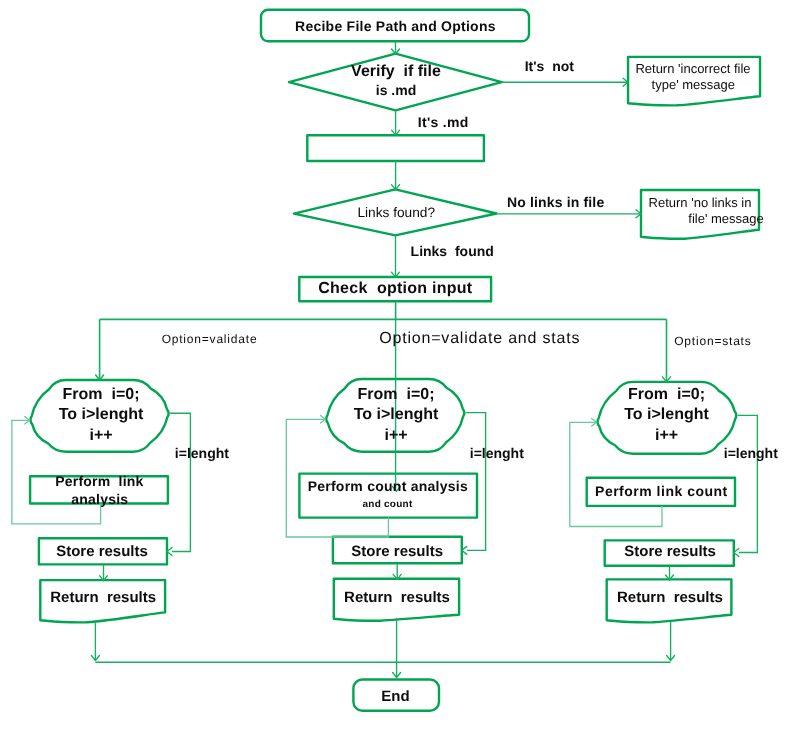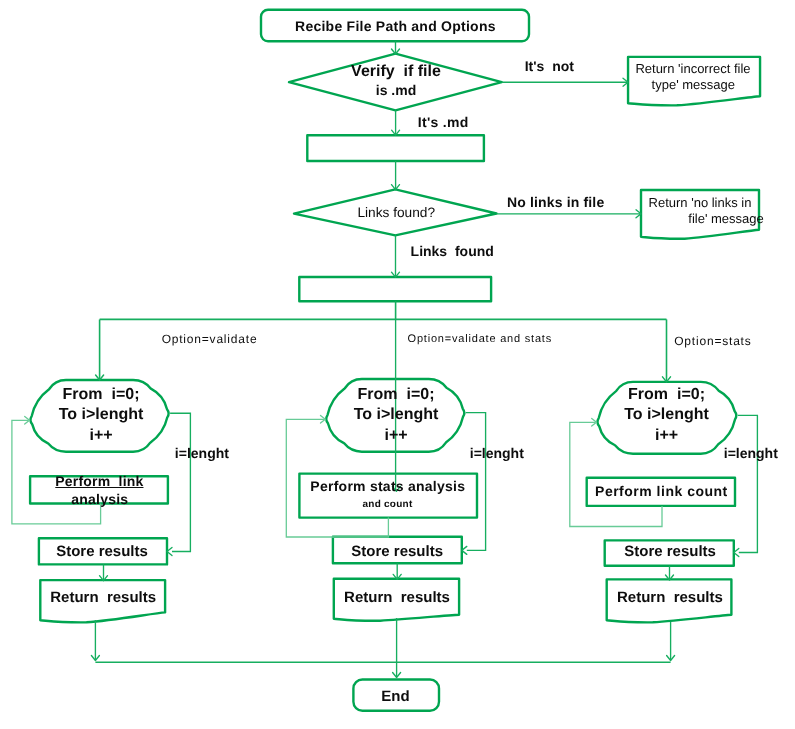--- a/index.html
+++ b/index.html
@@ -92,48 +92,49 @@
   <path class="conn" d="M95.4,662.2 H670.6"></path>
   <path class="conn" d="M396.6,618 V677"></path>
   <path class="ahead" d="M392.6,672.5 L396.6,677.5 L400.6,672.5"></path>
   </g>
 
 </svg>
 <div class="lbl" style="left:395.4px;top:25.8px;font-size:14px;font-weight:bold;letter-spacing:0.25px;transform:translate3d(-50%,-50%,0);">Recibe File Path and Options</div>
 <div class="lbl" style="left:396px;top:72.4px;font-size:16px;font-weight:bold;transform:translate3d(-50%,-50%,0);">Verify  if file</div>
 <div class="lbl" style="left:396px;top:89.6px;font-size:14px;font-weight:bold;transform:translate3d(-50%,-50%,0);">is .md</div>
 <div class="lbl" style="left:396.2px;top:213px;font-size:13.7px;font-weight:normal;transform:translate3d(-50%,-50%,0);">Links found?</div>
+<div class="lbl" style="left:395.3px;top:288.6px;font-size:16px;font-weight:bold;letter-spacing:0.25px;transform:translate3d(-50%,-50%,0);">Check  option input</div>
 <div class="lbl" style="left:395.4px;top:695.8px;font-size:15px;font-weight:bold;transform:translate3d(-50%,-50%,0);">End</div>
 <div class="lbl" style="left:693.0px;top:67.8px;font-size:13px;font-weight:normal;transform:translate3d(-50%,-50%,0);">Return 'incorrect file</div>
 <div class="lbl" style="left:693.3px;top:84.2px;font-size:13px;font-weight:normal;transform:translate3d(-50%,-50%,0);">type' message</div>
 <div class="lbl" style="left:700px;top:201.5px;font-size:13px;font-weight:normal;transform:translate3d(-50%,-50%,0);">Return 'no links in</div>
 <div class="lbl" style="left:700px;top:218px;font-size:13px;font-weight:normal;transform:translate3d(-50%,-50%,0);margin-left:26px;">file' message</div>
 <div class="lbl" style="left:549.3px;top:66.0px;font-size:14px;font-weight:bold;transform:translate3d(-50%,-50%,0);">It's  not</div>
 <div class="lbl" style="left:443.2px;top:122.3px;font-size:14px;font-weight:bold;letter-spacing:0.3px;transform:translate3d(-50%,-50%,0);">It's .md</div>
 <div class="lbl" style="left:555.7px;top:201.8px;font-size:14px;font-weight:bold;letter-spacing:0.15px;transform:translate3d(-50%,-50%,0);">No links in file</div>
 <div class="lbl" style="left:452.2px;top:250.5px;font-size:14px;font-weight:bold;transform:translate3d(-50%,-50%,0);">Links  found</div>
 <div class="lbl" style="left:165.5px;top:339.3px;font-size:12px;font-weight:normal;letter-spacing:0.8px;transform:translate3d(-50%,-50%,0);margin-left:44px;">Option=validate</div>
-<div class="lbl" style="left:479.8px;top:339.2px;font-size:11px;font-weight:normal;letter-spacing:0.8px;transform:translate3d(-50%,-50%,0);">Option=validate and stats</div>
+<div class="lbl" style="left:479.8px;top:339.2px;font-size:16px;font-weight:normal;letter-spacing:0.8px;transform:translate3d(-50%,-50%,0);">Option=validate and stats</div>
 <div class="lbl" style="left:712.9px;top:340.9px;font-size:12px;font-weight:normal;letter-spacing:0.8px;transform:translate3d(-50%,-50%,0);">Option=stats</div>
 <div class="lbl" style="left:101.0px;top:394.5px;font-size:16px;font-weight:bold;transform:translate3d(-50%,-50%,0);">From  i=0;</div>
 <div class="lbl" style="left:101.0px;top:415.2px;font-size:16px;font-weight:bold;transform:translate3d(-50%,-50%,0);">To i&gt;lenght</div>
 <div class="lbl" style="left:101.0px;top:435.9px;font-size:16px;font-weight:bold;transform:translate3d(-50%,-50%,0);">i++</div>
 <div class="lbl" style="left:102.0px;top:551.3px;font-size:15px;font-weight:bold;transform:translate3d(-50%,-50%,0);">Store results</div>
 <div class="lbl" style="left:103.2px;top:596.5px;font-size:15px;font-weight:bold;transform:translate3d(-50%,-50%,0);">Return  results</div>
 <div class="lbl" style="left:396.0px;top:394.5px;font-size:16px;font-weight:bold;transform:translate3d(-50%,-50%,0);">From  i=0;</div>
 <div class="lbl" style="left:396.0px;top:415.2px;font-size:16px;font-weight:bold;transform:translate3d(-50%,-50%,0);">To i&gt;lenght</div>
 <div class="lbl" style="left:396.0px;top:435.9px;font-size:16px;font-weight:bold;transform:translate3d(-50%,-50%,0);">i++</div>
 <div class="lbl" style="left:397.2px;top:551.3px;font-size:15px;font-weight:bold;transform:translate3d(-50%,-50%,0);">Store results</div>
 <div class="lbl" style="left:397.0px;top:596.5px;font-size:15px;font-weight:bold;transform:translate3d(-50%,-50%,0);">Return  results</div>
 <div class="lbl" style="left:666.5px;top:394.5px;font-size:16px;font-weight:bold;transform:translate3d(-50%,-50%,0);">From  i=0;</div>
 <div class="lbl" style="left:666.5px;top:415.2px;font-size:16px;font-weight:bold;transform:translate3d(-50%,-50%,0);">To i&gt;lenght</div>
 <div class="lbl" style="left:666.5px;top:435.9px;font-size:16px;font-weight:bold;transform:translate3d(-50%,-50%,0);">i++</div>
 <div class="lbl" style="left:670.1px;top:551.3px;font-size:15px;font-weight:bold;transform:translate3d(-50%,-50%,0);">Store results</div>
 <div class="lbl" style="left:669.9px;top:596.5px;font-size:15px;font-weight:bold;transform:translate3d(-50%,-50%,0);">Return  results</div>
-<div class="lbl" style="left:99.4px;top:480.6px;font-size:14px;font-weight:bold;letter-spacing:0.2px;transform:translate3d(-50%,-50%,0);text-decoration:underline;">Perform  link</div>
+<div class="lbl" style="left:99.4px;top:480.6px;font-size:14px;font-weight:bold;letter-spacing:0.2px;transform:translate3d(-50%,-50%,0);">Perform  link</div>
 <div class="lbl" style="left:99.8px;top:498.9px;font-size:14px;font-weight:bold;letter-spacing:0.2px;transform:translate3d(-50%,-50%,0);">analysis</div>
-<div class="lbl" style="left:387.8px;top:486.3px;font-size:14px;font-weight:bold;letter-spacing:0.25px;transform:translate3d(-50%,-50%,0);">Perform stats analysis</div>
+<div class="lbl" style="left:387.8px;top:486.3px;font-size:14px;font-weight:bold;letter-spacing:0.25px;transform:translate3d(-50%,-50%,0);">Perform count analysis</div>
 <div class="lbl" style="left:387.5px;top:505.1px;font-size:10px;font-weight:bold;letter-spacing:0.25px;transform:translate3d(-50%,-50%,0);">and count</div>
 <div class="lbl" style="left:661.4px;top:490.6px;font-size:14px;font-weight:bold;letter-spacing:0.5px;transform:translate3d(-50%,-50%,0);">Perform link count</div>
 <div class="lbl" style="left:201.9px;top:452.5px;font-size:14px;font-weight:bold;transform:translate3d(-50%,-50%,0);">i=lenght</div>
 <div class="lbl" style="left:496.8px;top:452.5px;font-size:14px;font-weight:bold;transform:translate3d(-50%,-50%,0);">i=lenght</div>
 <div class="lbl" style="left:750.8px;top:452.5px;font-size:14px;font-weight:bold;transform:translate3d(-50%,-50%,0);">i=lenght</div>
 </div>
 
 </body></html>

